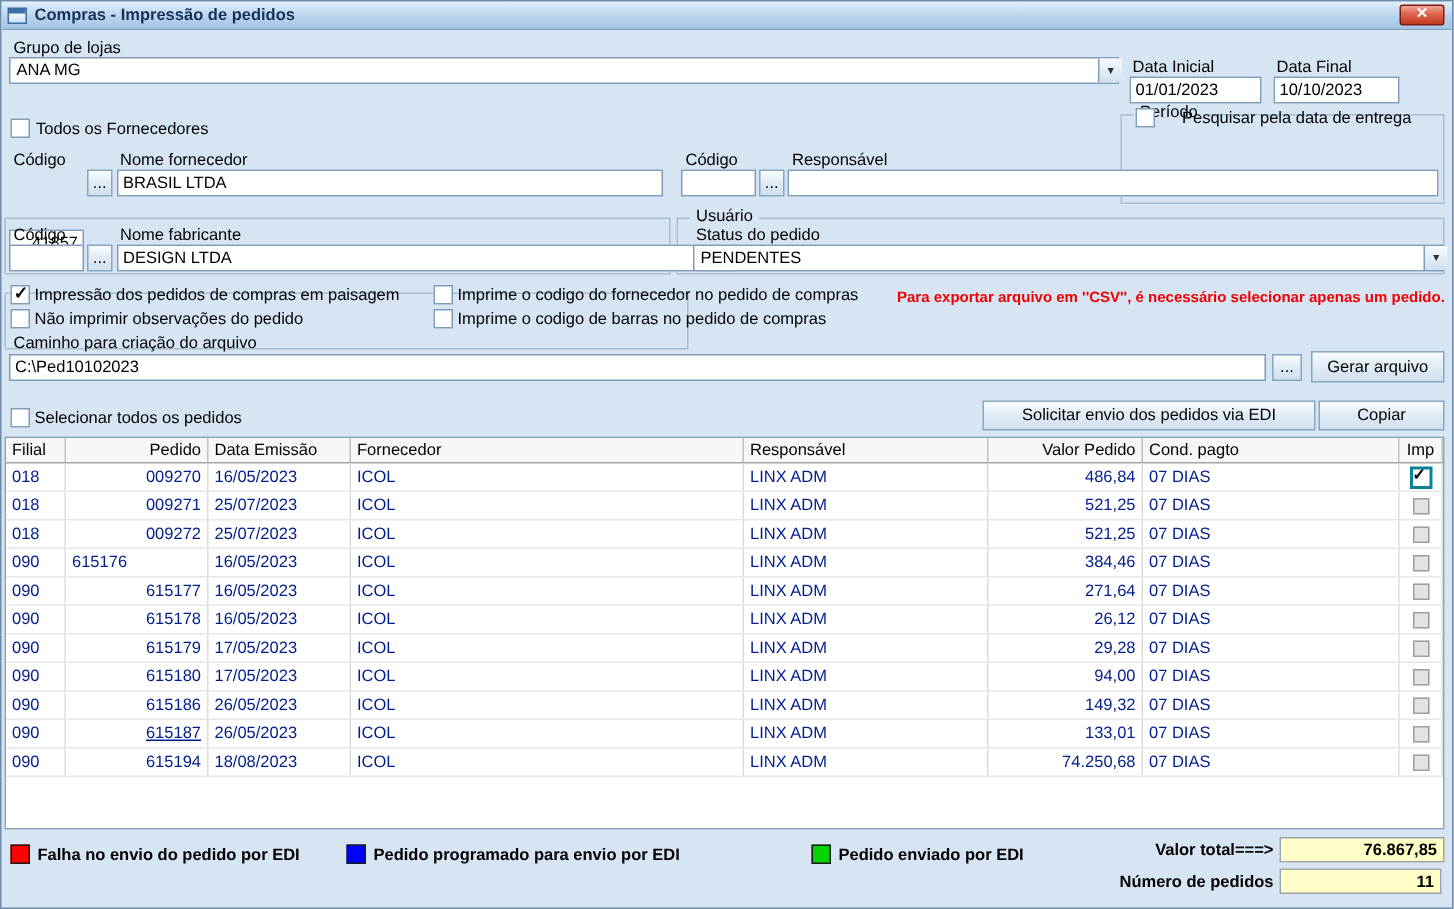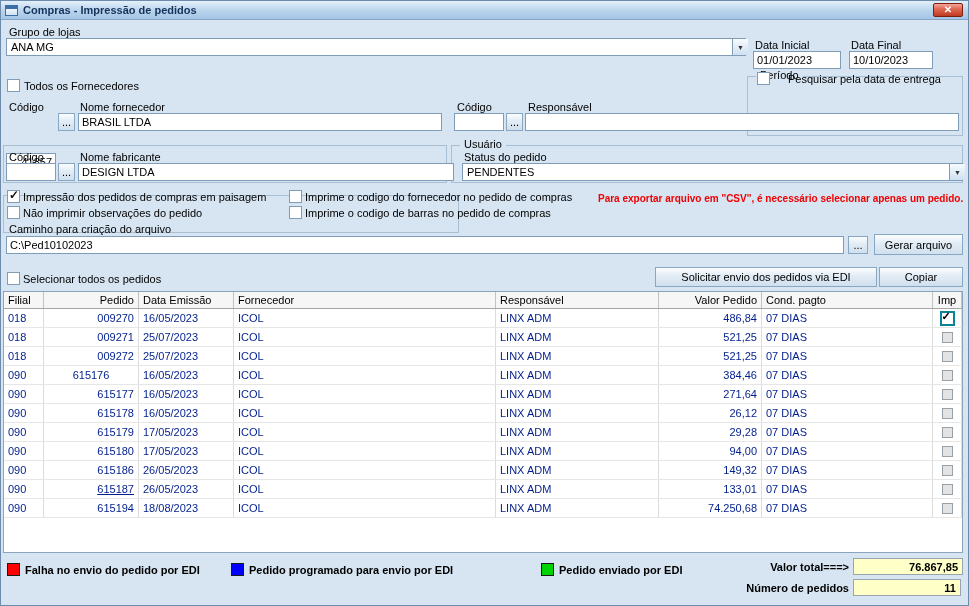--- a/index.html
+++ b/index.html
@@ -110,21 +110,21 @@
   <input class="tb right" style="left: 453px; top: 112px; width: 50px;" value="">
   <div class="btn" style="left:505px;top:112px;width:17px;height:18px;">...</div>
   <span class="lbl" style="left:527px;top:100px;">Responsável</span>
   <input class="tb" style="left: 524px; top: 112px; width: 434px;" value="">
 
   <div class="gb" style="left:2px;top:146px;width:456px;height:38px;"></div>
   <span class="lbl" style="left:8px;top:150px;">Código</span>
   <input class="tb right" style="left: 5px; top: 162px; width: 50px;" value="">
   <div class="btn" style="left:57px;top:162px;width:17px;height:18px;">...</div>
   <span class="lbl" style="left:79px;top:150px;">Nome fabricante</span>
-  <input class="tb" style="left: 77px; top: 162px; width: 376px;" value="DESIGN LTDA">
+  <input class="tb" style="left: 77px; top: 162px; width: 413px;" value="DESIGN LTDA">
 
   <span class="lbl" style="left:463px;top:150px;">Status do pedido</span>
   <div class="tb combo" style="left:461px;top:162px;width:501px;">
     <span class="combo-val">PENDENTES</span>
     <span class="combo-arrow">▼</span>
   </div>
 
   <span class="cb checked" style="left:6px;top:189px;"></span>
   <span class="lbl" style="left:22px;top:190px;">Impressão dos pedidos de compras em paisagem</span>
   <span class="cb" style="left:6px;top:205px;"></span>
@@ -188,21 +188,21 @@
           <div class="td" style="width: 262px; text-align: left;">ICOL</div>
           <div class="td" style="width: 163px; text-align: left;">LINX ADM</div>
           <div class="td" style="width: 103px; text-align: right;">521,25</div>
           <div class="td" style="width: 171px; text-align: left;">07 DIAS</div>
           <div class="td imp-cell" style="width: 29px; text-align: center;">
             <span class="rowcb"></span>
           </div>
         </div>
         <div class="tr">
           <div class="td" style="width: 40px; text-align: left;">090</div>
-          <div class="td" style="width: 95px; text-align: center;">615176</div>
+          <div class="td" style="width: 95px; text-align: left;">615176</div>
           <div class="td" style="width: 95px; text-align: left;">16/05/2023</div>
           <div class="td" style="width: 262px; text-align: left;">ICOL</div>
           <div class="td" style="width: 163px; text-align: left;">LINX ADM</div>
           <div class="td" style="width: 103px; text-align: right;">384,46</div>
           <div class="td" style="width: 171px; text-align: left;">07 DIAS</div>
           <div class="td imp-cell" style="width: 29px; text-align: center;">
             <span class="rowcb"></span>
           </div>
         </div>
         <div class="tr">

